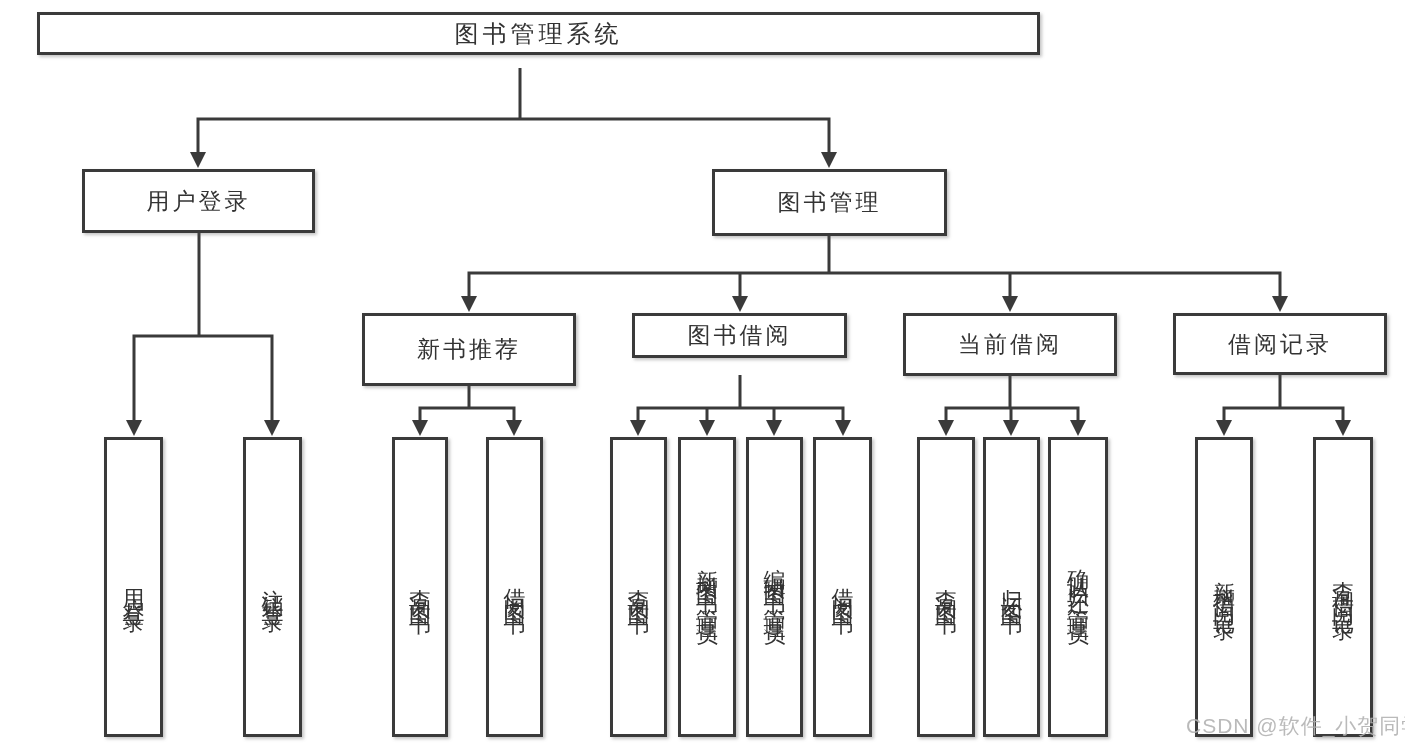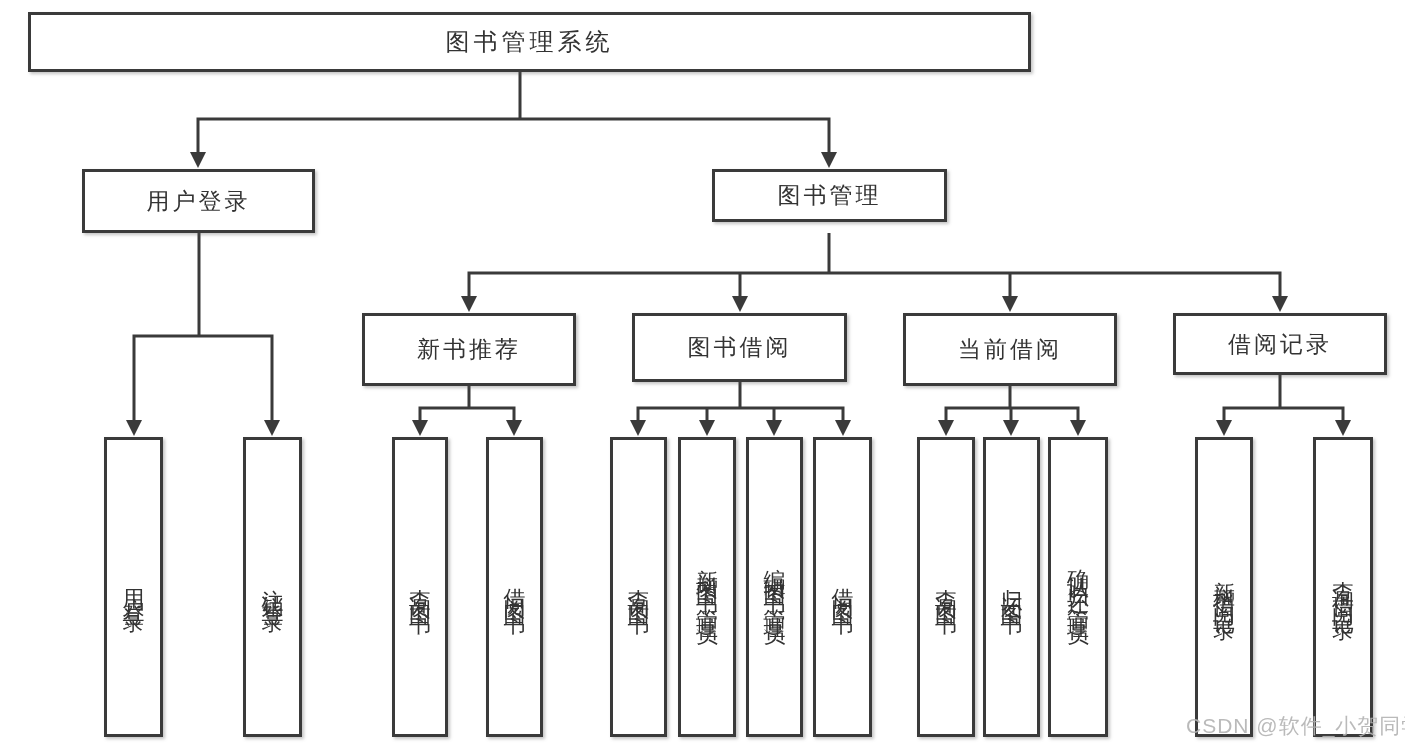--- a/index.html
+++ b/index.html
@@ -60,38 +60,38 @@
       <polygon points="766,420 782,420 774,436"></polygon>
       <polygon points="835,420 851,420 843,436"></polygon>
       <polygon points="938,420 954,420 946,436"></polygon>
       <polygon points="1003,420 1019,420 1011,436"></polygon>
       <polygon points="1070,420 1086,420 1078,436"></polygon>
       <polygon points="1216,420 1232,420 1224,436"></polygon>
       <polygon points="1335,420 1351,420 1343,436"></polygon>
     </g>
   </svg>
 
-  <div class="node" style="left:28px;top:12px;width:1003px;height:60px;">
+  <div class="node" style="left:37px;top:12px;width:1003px;height:43px;">
     <span class="h-label root-label">图书管理系统</span>
   </div>
 
   <div class="node" style="left:82px;top:169px;width:233px;height:64px;">
     <span class="h-label">用户登录</span>
   </div>
-  <div class="node" style="left:712px;top:169px;width:235px;height:53px;">
+  <div class="node" style="left:712px;top:169px;width:235px;height:67px;">
     <span class="h-label">图书管理</span>
   </div>
 
   <div class="node" style="left:362px;top:313px;width:214px;height:73px;">
     <span class="h-label">新书推荐</span>
   </div>
-  <div class="node" style="left:632px;top:313px;width:215px;height:69px;">
+  <div class="node" style="left:632px;top:313px;width:215px;height:45px;">
     <span class="h-label">图书借阅</span>
   </div>
-  <div class="node" style="left:903px;top:313px;width:214px;height:73px;">
+  <div class="node" style="left:903px;top:313px;width:214px;height:63px;">
     <span class="h-label">当前借阅</span>
   </div>
   <div class="node" style="left:1173px;top:313px;width:214px;height:62px;">
     <span class="h-label">借阅记录</span>
   </div>
 
   <div class="node" style="left:104px;top:437px;width:59px;height:300px;">
     <span class="v-label">用户登录</span>
   </div>
   <div class="node" style="left:243px;top:437px;width:59px;height:300px;">

